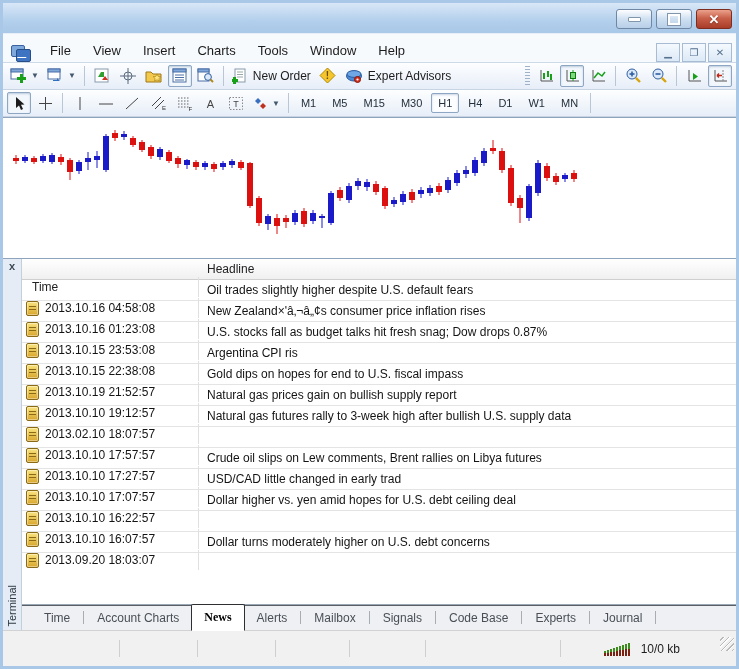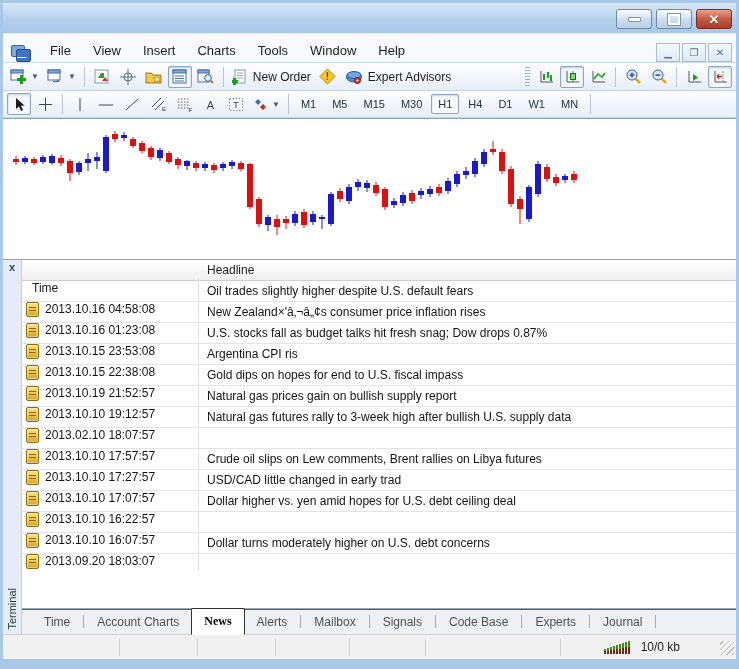--- a/index.html
+++ b/index.html
@@ -48,21 +48,21 @@
   .news-icon{width:11px;height:13px;border:1px solid #8a6a14;border-radius:2px;margin-right:6px;flex:0 0 auto;
      background:linear-gradient(#f9e47e,#d8a62e);box-shadow:inset 0 0 0 1px rgba(255,255,255,.4);position:relative;}
   .news-icon::after{content:"";position:absolute;left:2px;right:2px;top:3px;height:7px;
      background:repeating-linear-gradient(transparent 0 1px,#8a6a14 1px 2px,transparent 2px 3px);}
   
   .tabbar{height:25px;background:#eef0f3;border-top:1px solid #5a5f66;display:flex;align-items:flex-end;padding:0 0 0 10px;box-sizing:border-box;}
   .tab{font-size:12px;color:#4a4f57;padding:4px 12px 5px 12px;cursor:default;white-space:nowrap;}
   .tab.active{background:#fff;border:1px solid #2d2f33;border-bottom-color:#fff;border-radius:2px 2px 0 0;font-weight:bold;color:#000;margin-top:-4px;padding-top:5px;position:relative;top:1px;font-family:Liberation Serif, serif;}
   .tab-sep{width:1px;height:13px;background:#a9adb3;margin:0 1px 6px 1px;}
   
-  .statusbar{height:25px;background:#f1f1f1;border-top:1px solid #d2d2d2;display:flex;align-items:center;font-size:12px;color:#1d1d1d;box-sizing:border-box;}
+  .statusbar{height:36px;background:#f1f1f1;border-top:1px solid #d2d2d2;display:flex;align-items:center;font-size:12px;color:#1d1d1d;box-sizing:border-box;}
   .scell{height:17px;border-right:1px solid #cfcfcf;box-sizing:border-box;}
   .sspacer{flex:1;}
   .signal{display:flex;align-items:flex-end;height:14px;margin:0 10px 0 6px;}
   .signal i{display:block;width:2px;margin-right:1px;background:linear-gradient(#3f8c1e 0 45%,#7c2012 45% 100%);}
   .traffic{margin-right:40px;}
   .grip{width:14px;height:14px;margin:6px 2px 0 0;align-self:flex-start;
      background:repeating-linear-gradient(135deg,transparent 0 2px,#b9b9b9 2px 3px,#fdfdfd 3px 4px);}
   .bottom-fill{flex:1;background:#a9c7e7;}
   svg{display:block;}
 </style>

